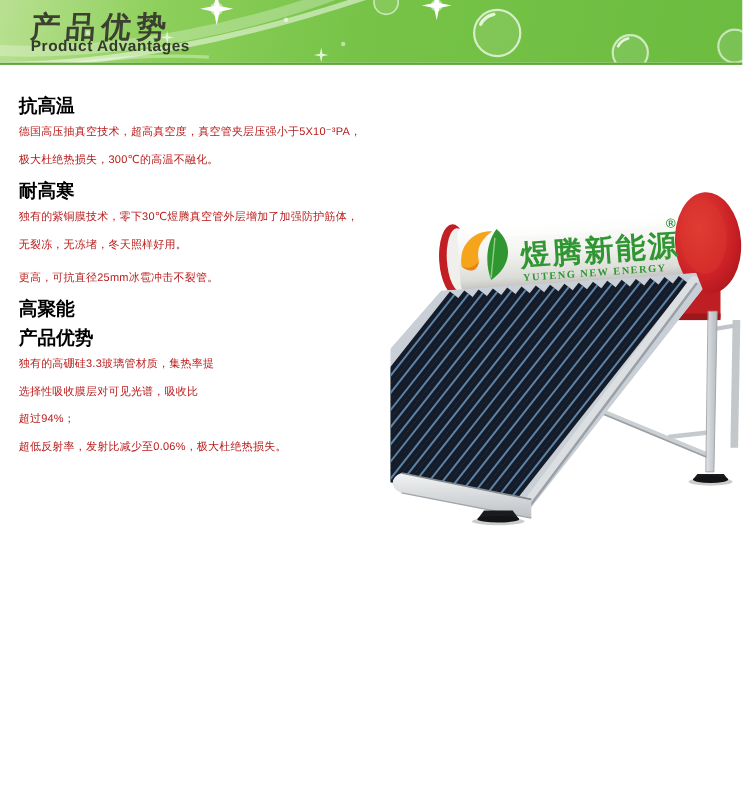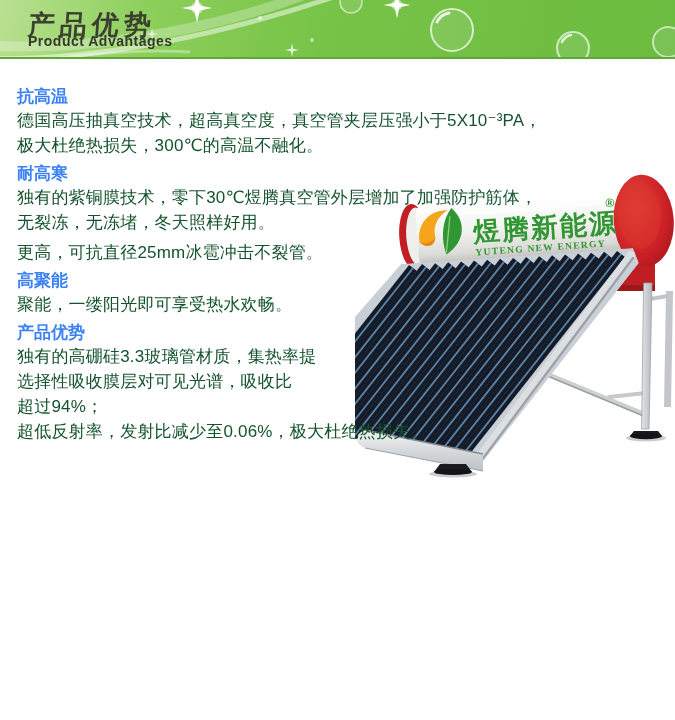--- a/index.html
+++ b/index.html
@@ -13,22 +13,22 @@
   .header-border{position:absolute;left:0;top:57px;width:675px;height:2px;background:#5ea836;}
   .header-deco{position:absolute;left:0;top:0;}
   .title-zh{position:absolute;left:28px;top:7px;font-size:27px;font-weight:900;
             color:#3c4030;letter-spacing:5px;transform:skewX(-4deg);}
   .title-en{position:absolute;left:28px;top:33px;font-size:14px;font-weight:700;
             color:#343b2a;letter-spacing:0.5px;}
 
   
   .content{position:absolute;left:17px;top:86px;width:460px;z-index:2;}
   .content section{margin:0 0 5px 0;}
-  .content h2{margin:0;font-size:17px;line-height:22px;font-weight:bold;color:#3b82f6;}
-  .content .line{font-size:17px;line-height:25px;color:#14532d;letter-spacing:0.2px;white-space:nowrap;}
+  .content h2{margin:0;font-size:17px;line-height:22px;font-weight:bold;color:#000000;}
+  .content .line{font-size:10px;line-height:25px;color:#b91c1c;letter-spacing:0.2px;white-space:nowrap;}
 
   
   .heater{position:absolute;left:355px;top:165px;width:320px;height:330px;z-index:1;}
   svg text{font-family:"Liberation Sans","DejaVu Sans",sans-serif;}
   .brand-en{font-family:"Liberation Serif","DejaVu Serif",serif;}
 </style>
 </head>
 <body>
 
 <div class="page">
@@ -86,21 +86,20 @@
     <section>
       <h2>耐高寒</h2>
       <div class="line">独有的紫铜膜技术，零下30℃煜腾真空管外层增加了加强防护筋体，</div>
       <div class="line">无裂冻，无冻堵，冬天照样好用。</div>
     </section>
     <section>
       <div class="line">更高，可抗直径25mm冰雹冲击不裂管。</div>
     </section>
     <section>
       <h2>高聚能</h2>
-      <div class="line">聚能，一缕阳光即可享受热水欢畅。</div>
     </section>
     <section>
       <h2>产品优势</h2>
       <div class="line">独有的高硼硅3.3玻璃管材质，集热率提</div>
       <div class="line">选择性吸收膜层对可见光谱，吸收比</div>
       <div class="line">超过94%；</div>
       <div class="line">超低反射率，发射比减少至0.06%，极大杜绝热损失。</div>
     </section>
   </div>
 

